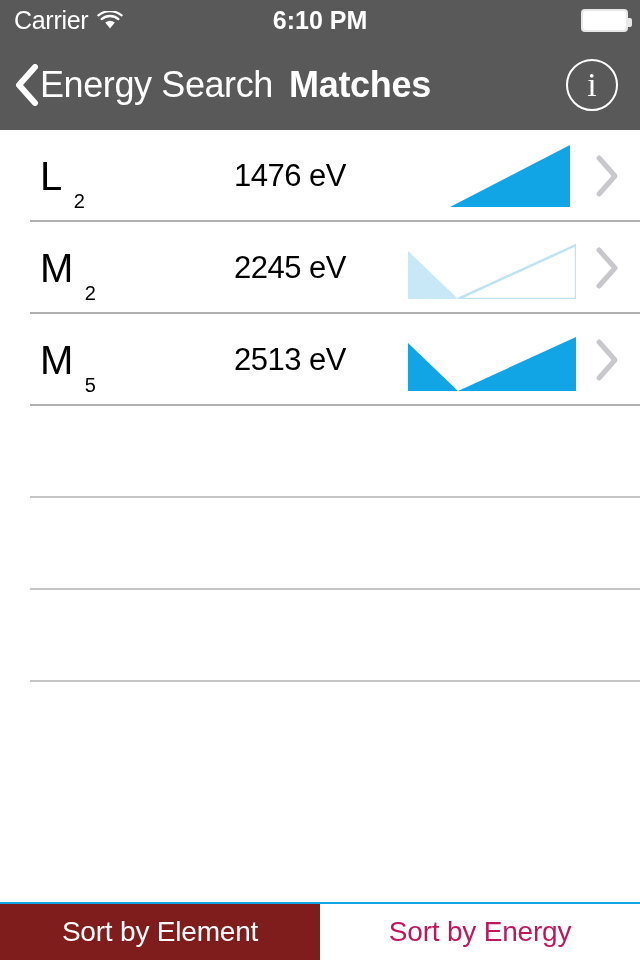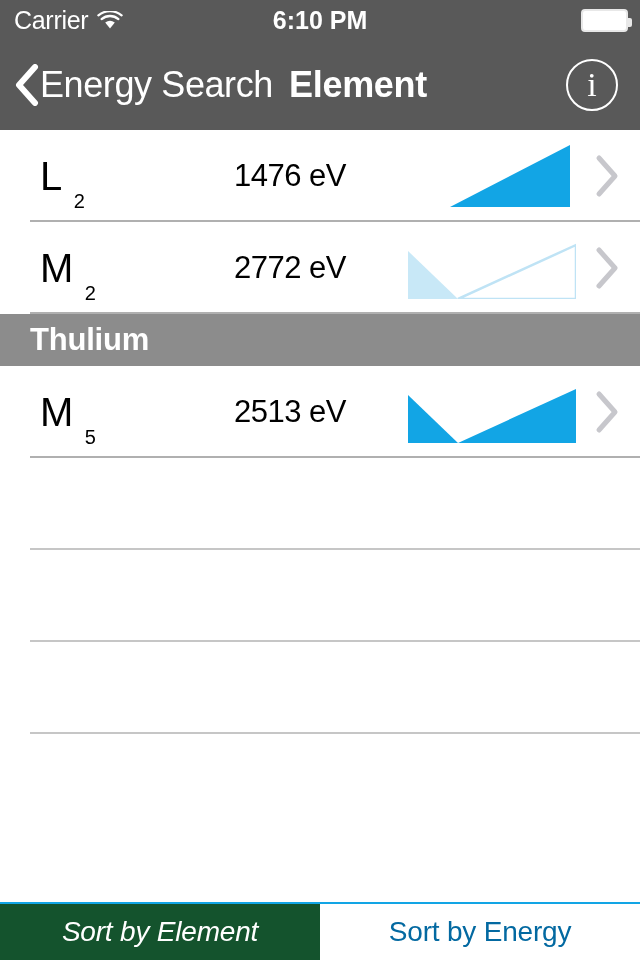--- a/index.html
+++ b/index.html
@@ -86,22 +86,22 @@
 
   
   .tabbar{
     position:absolute; left:0; right:0; bottom:0; height:58px;
     display:flex; border-top:2px solid #12a5e5;
   }
   .tab{
     flex:1; display:flex; align-items:center; justify-content:center;
     font-size:28px; cursor:pointer; letter-spacing:-0.2px;
   }
-  .tab.selected{ background:#14532d; color:#ffffff;font-style:italic; }
-  .tab.unselected{ background:#ffffff; color:#0369a1; }
+  .tab.selected{ background:#7f1d1d; color:#ffffff; }
+  .tab.unselected{ background:#ffffff; color:#be185d; }
 </style>
 </head>
 <body>
 
 <div class="phone">
 
   <div class="statusbar">
     <div class="sb-left">
       <span class="sb-carrier">Carrier</span>
       <span>
@@ -120,21 +120,21 @@
 
   <div class="navbar">
     <div class="nav-back">
       <span>
         <svg class="chev-back" viewBox="0 0 26 42">
           <path d="M21 3 L5 21 L21 39" stroke="#fff" stroke-width="6" fill="none" stroke-linecap="round" stroke-linejoin="round"></path>
         </svg>
       </span>
       <span class="nav-back-label">Energy Search</span>
     </div>
-    <div class="nav-title">Element</div>
+    <div class="nav-title">Matches</div>
     <div class="nav-info">
       <span>i</span>
     </div>
   </div>
 
   <div class="table">
 
     <div class="row">
       <div class="cell-line">
         <span class="line-main">L</span>
@@ -152,38 +152,35 @@
         </svg>
       </div>
       <div class="sep"></div>
     </div>
 
     <div class="row">
       <div class="cell-line">
         <span class="line-main">M</span>
         <span class="line-sub">2</span>
       </div>
-      <div class="cell-energy">2772 eV</div>
+      <div class="cell-energy">2245 eV</div>
       <div class="cell-graph">
         <svg width="168" height="62" viewBox="0 0 168 62" style="margin-right:-6px">
           <polygon points="0,14 0,62 50,62" fill="#c8e8f7"></polygon>
           <polygon points="50,62 168,8 168,62" fill="none" stroke="#bfe3f5" stroke-width="2.5"></polygon>
         </svg>
       </div>
       <div class="cell-chev">
         <svg viewBox="0 0 30 46">
           <path d="M7 5 L23 23 L7 41" stroke="#c7c7cc" stroke-width="5" fill="none" stroke-linecap="round" stroke-linejoin="round"></path>
         </svg>
       </div>
       <div class="sep"></div>
     </div>
 
-    <div class="section-header">
-      <span class="title">Thulium</span>
-    </div>
     <div class="row">
       <div class="cell-line">
         <span class="line-main">M</span>
         <span class="line-sub">5</span>
       </div>
       <div class="cell-energy">2513 eV</div>
       <div class="cell-graph">
         <svg width="168" height="62" viewBox="0 0 168 62" style="margin-right:-6px">
           <polygon points="0,14 0,62 50,62" fill="#12a5e5"></polygon>
           <polygon points="50,62 168,8 168,62" fill="#12a5e5"></polygon>

